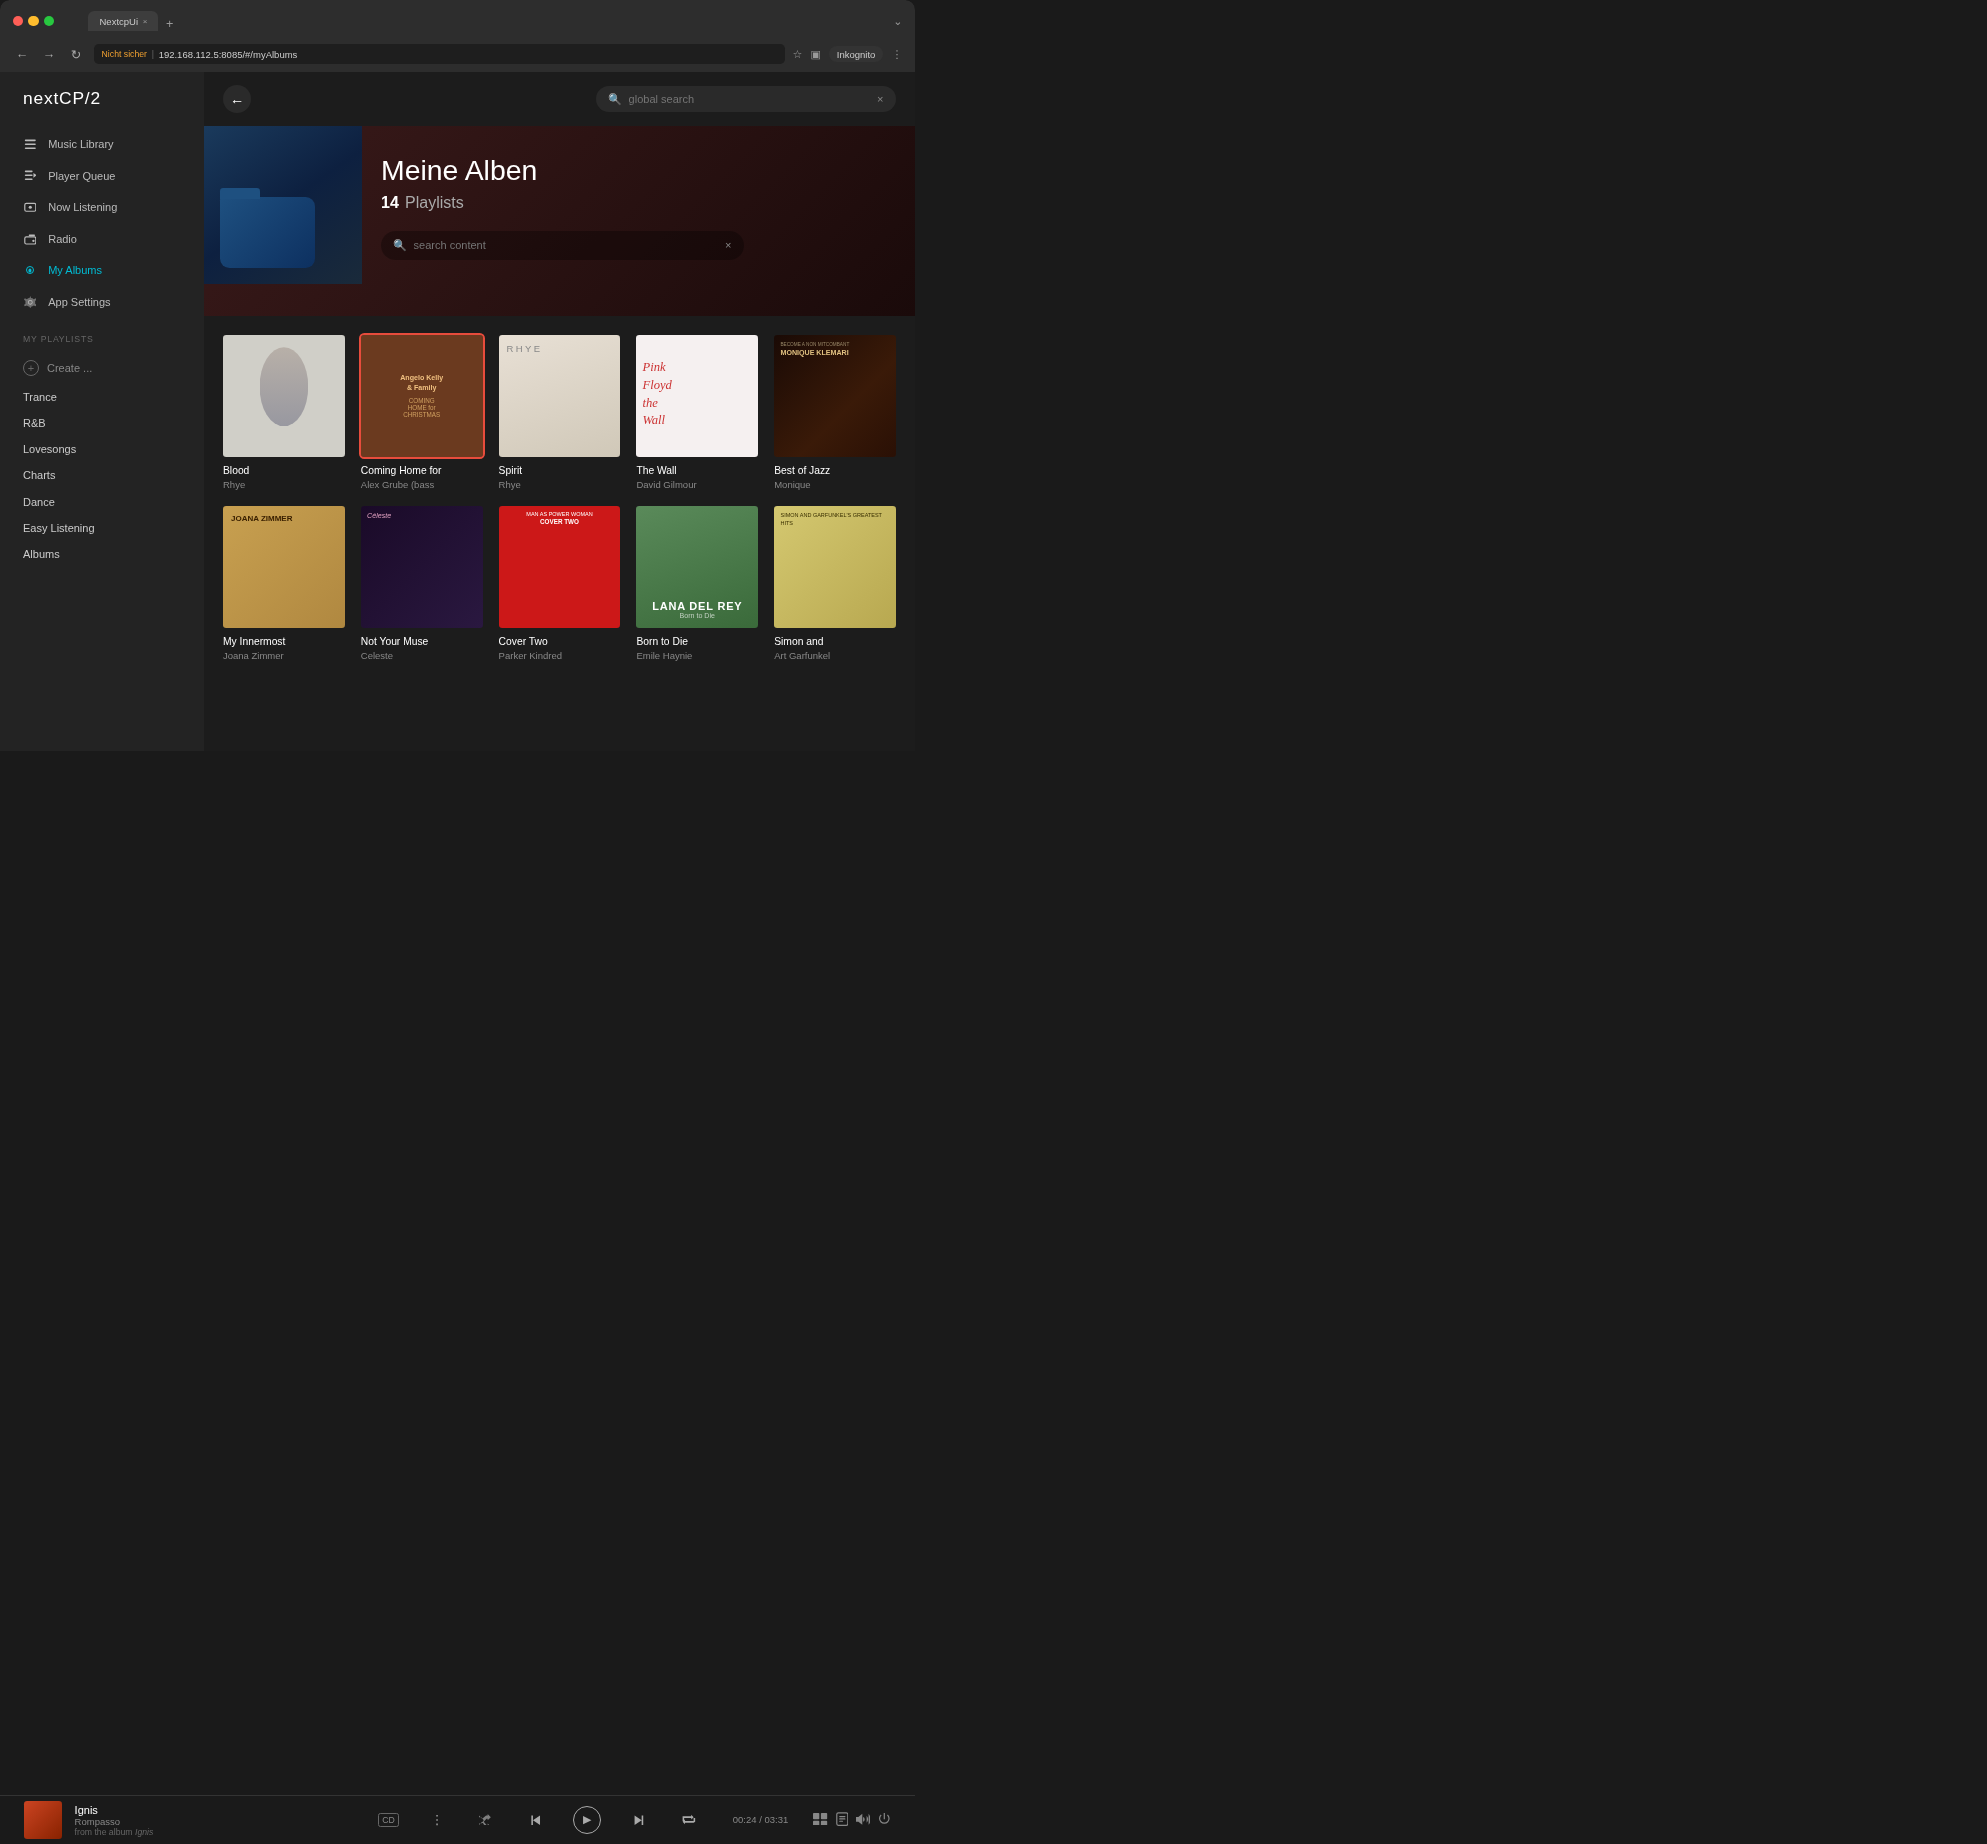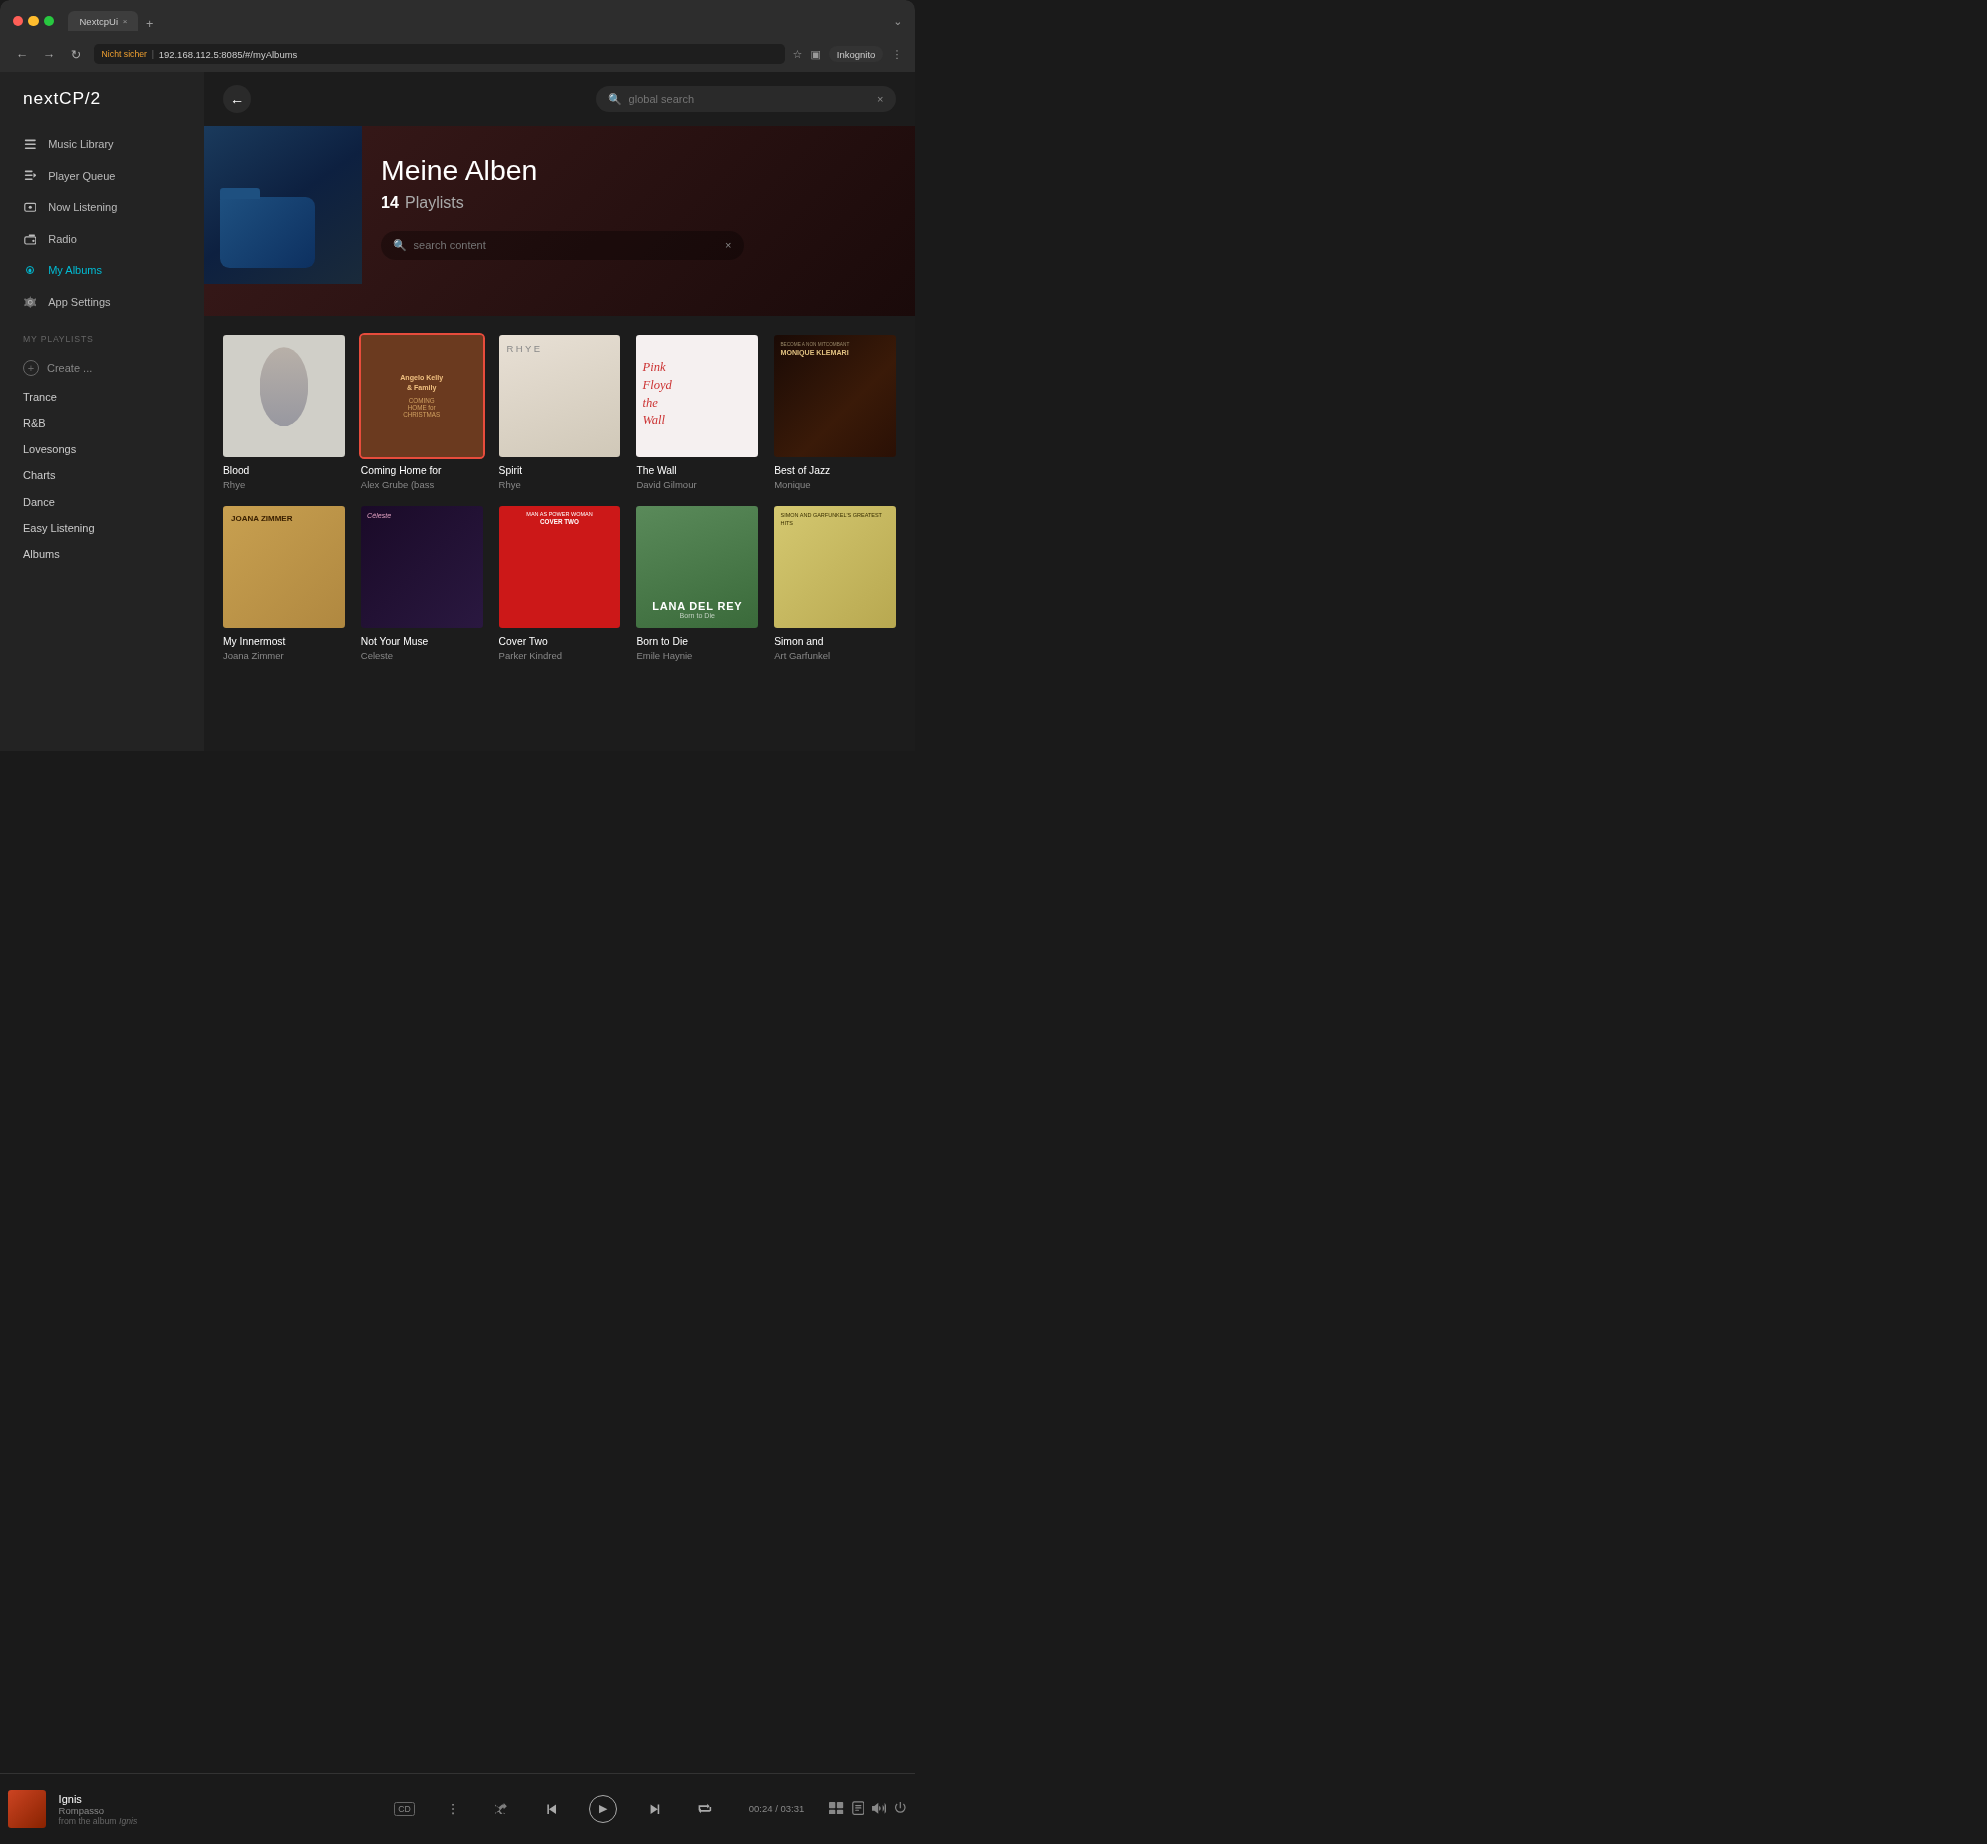--- a/index.html
+++ b/index.html
@@ -34,21 +34,21 @@
       border-radius: 50%;
     }
     .tl-red { background: #ff5f57; }
     .tl-yellow { background: #ffbd2e; }
     .tl-green { background: #28c840; }
     .tab-bar {
       display: flex;
       align-items: flex-end;
       gap: 3px;
       flex: 1;
-      margin-left: 6px;
+      margin-left: 26px;
     }
     .tab {
       background: #3d3d3d;
       border-radius: 6.3px 6.3px 0 0;
       padding: 4.7px 11px;
       font-size: 9.5px;
       color: #ccc;
       display: flex;
       align-items: center;
       gap: 4.7px;
@@ -343,26 +343,26 @@
       color: #888;
     }
 
     
     .player-bar {
       position: fixed;
       bottom: 0;
       left: 0;
       right: 0;
       width: 915px;
-      height: 71px;
+      height: 49px;
       background: #1a1a1a;
       border-top: 0.8px solid #333;
       display: flex;
       align-items: center;
-      padding: 0 8px;
+      padding: 0 24px;
       gap: 12.6px;
       z-index: 100;
     }
     .player-art {
       width: 38px;
       height: 38px;
       background: linear-gradient(135deg, #cc4422 0%, #882200 100%);
       border-radius: 3.2px;
       flex-shrink: 0;
     }

